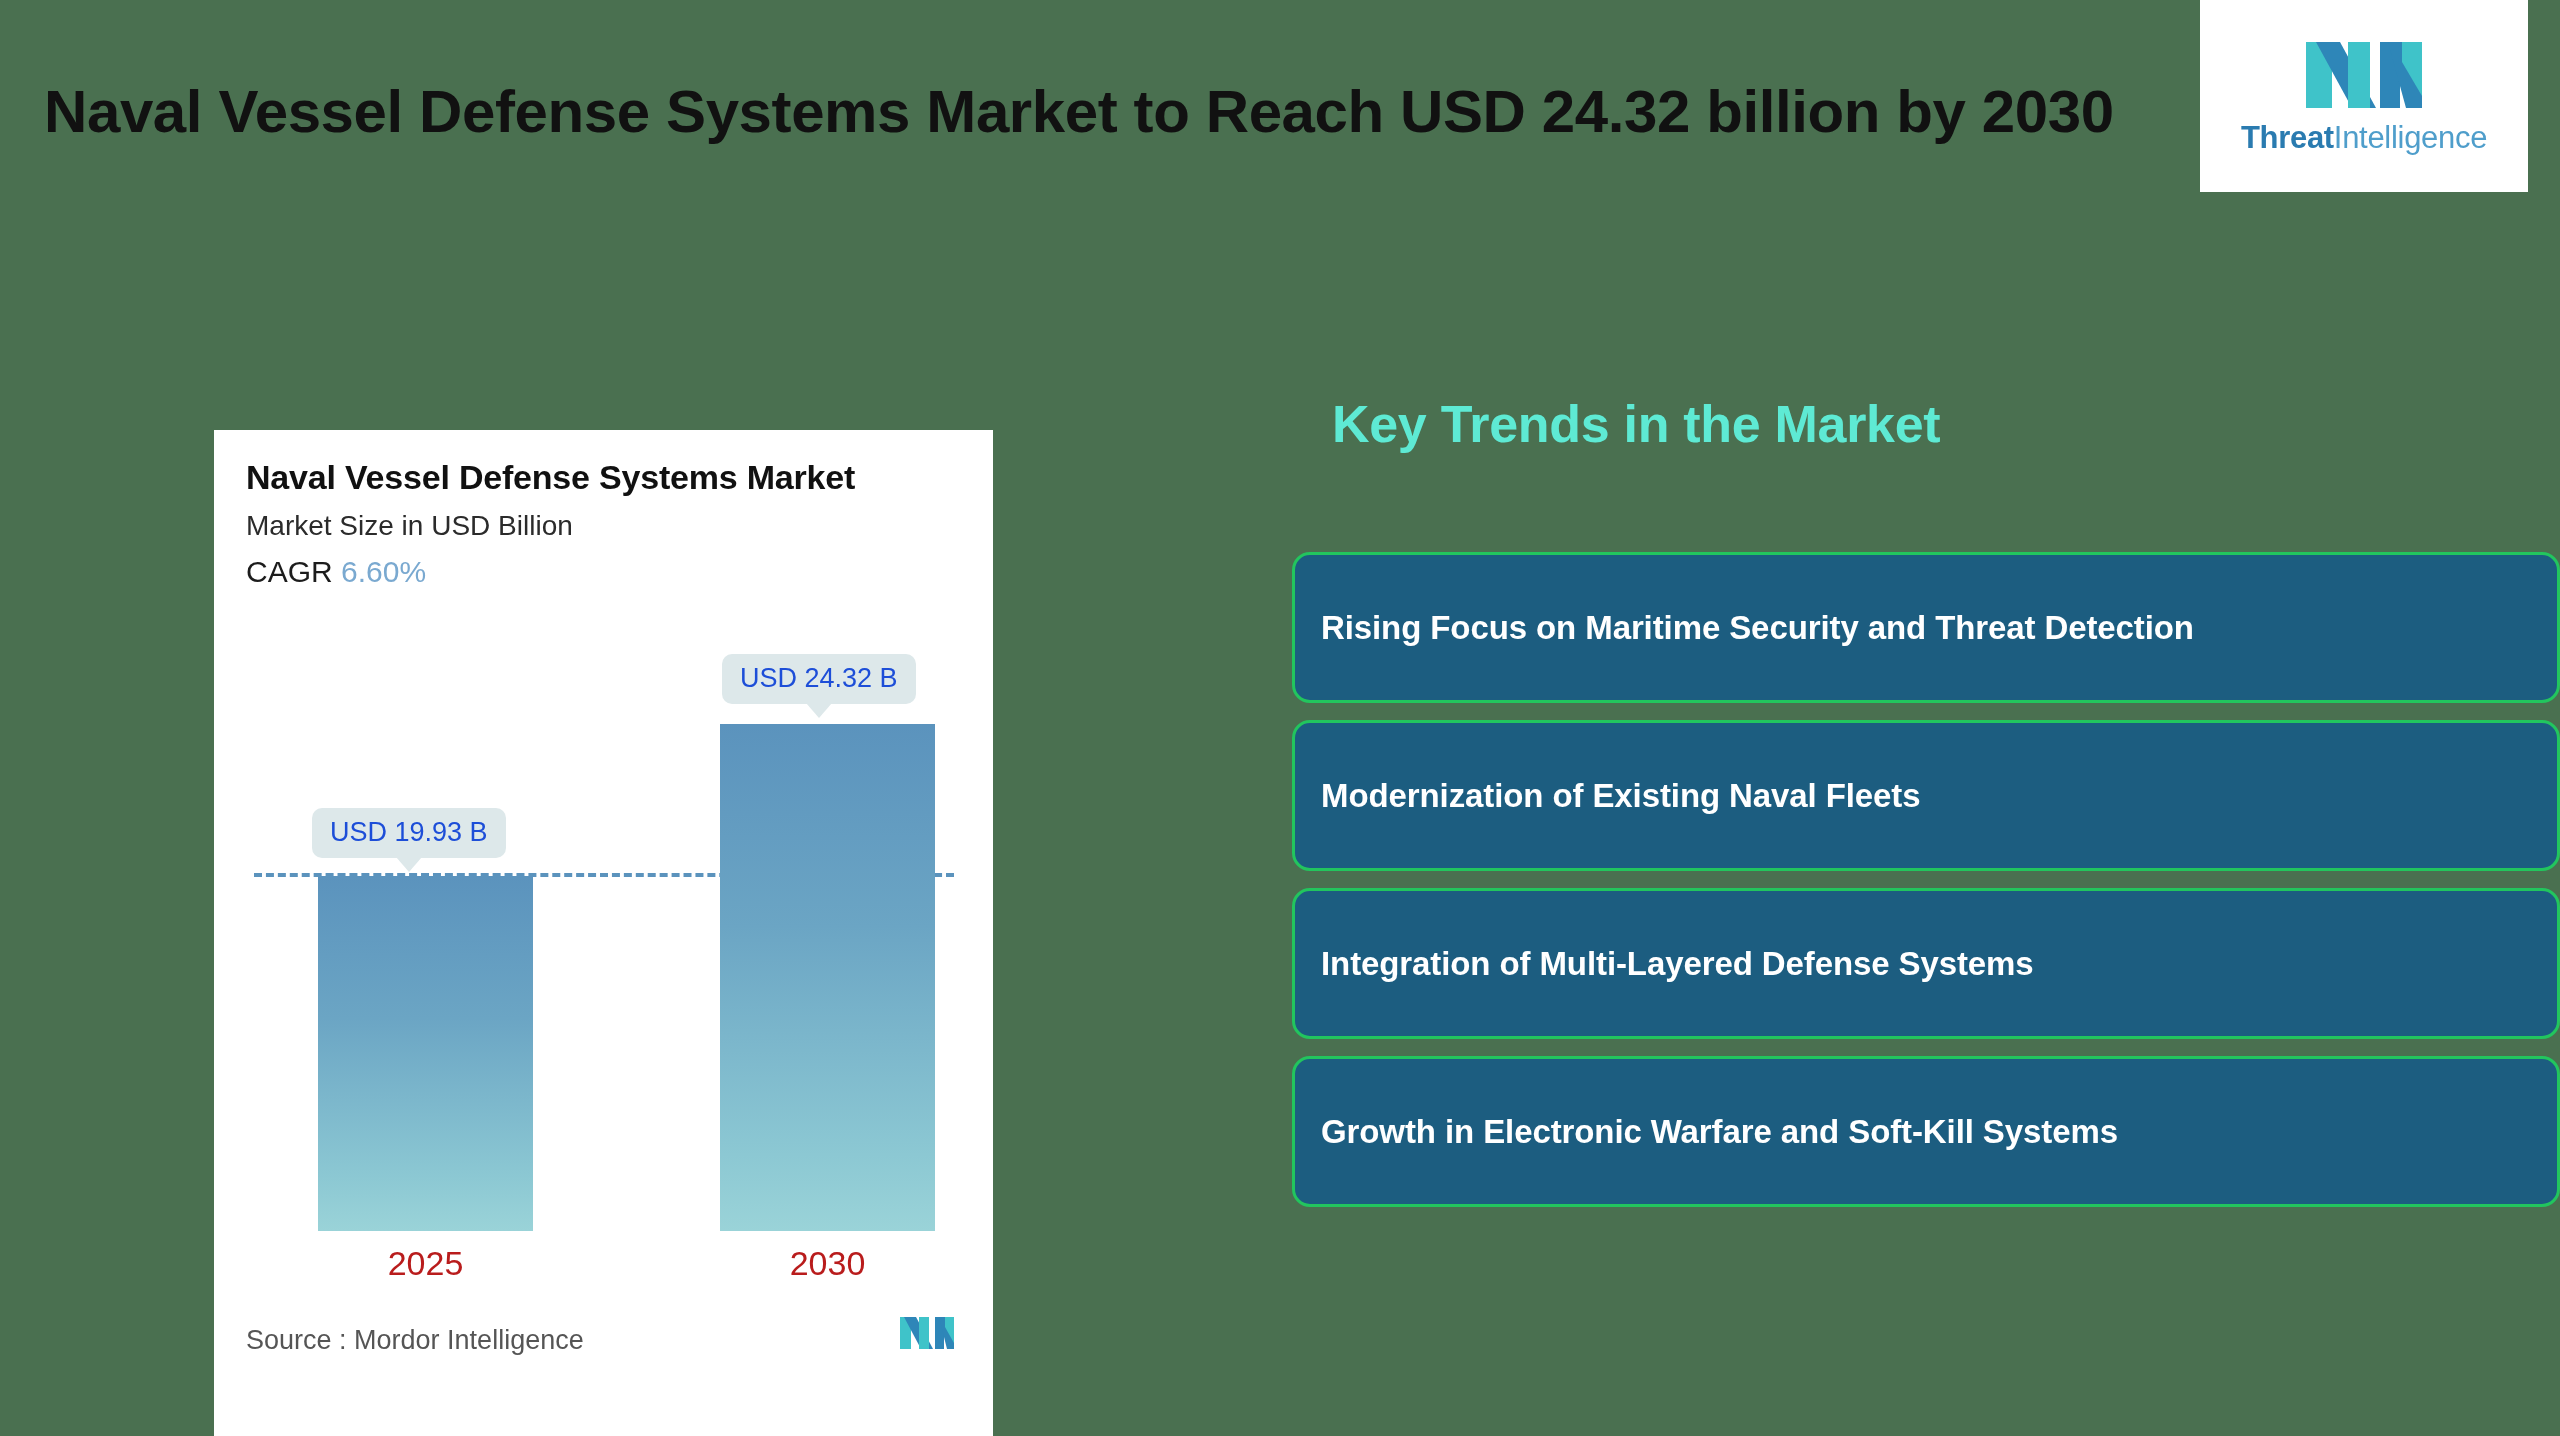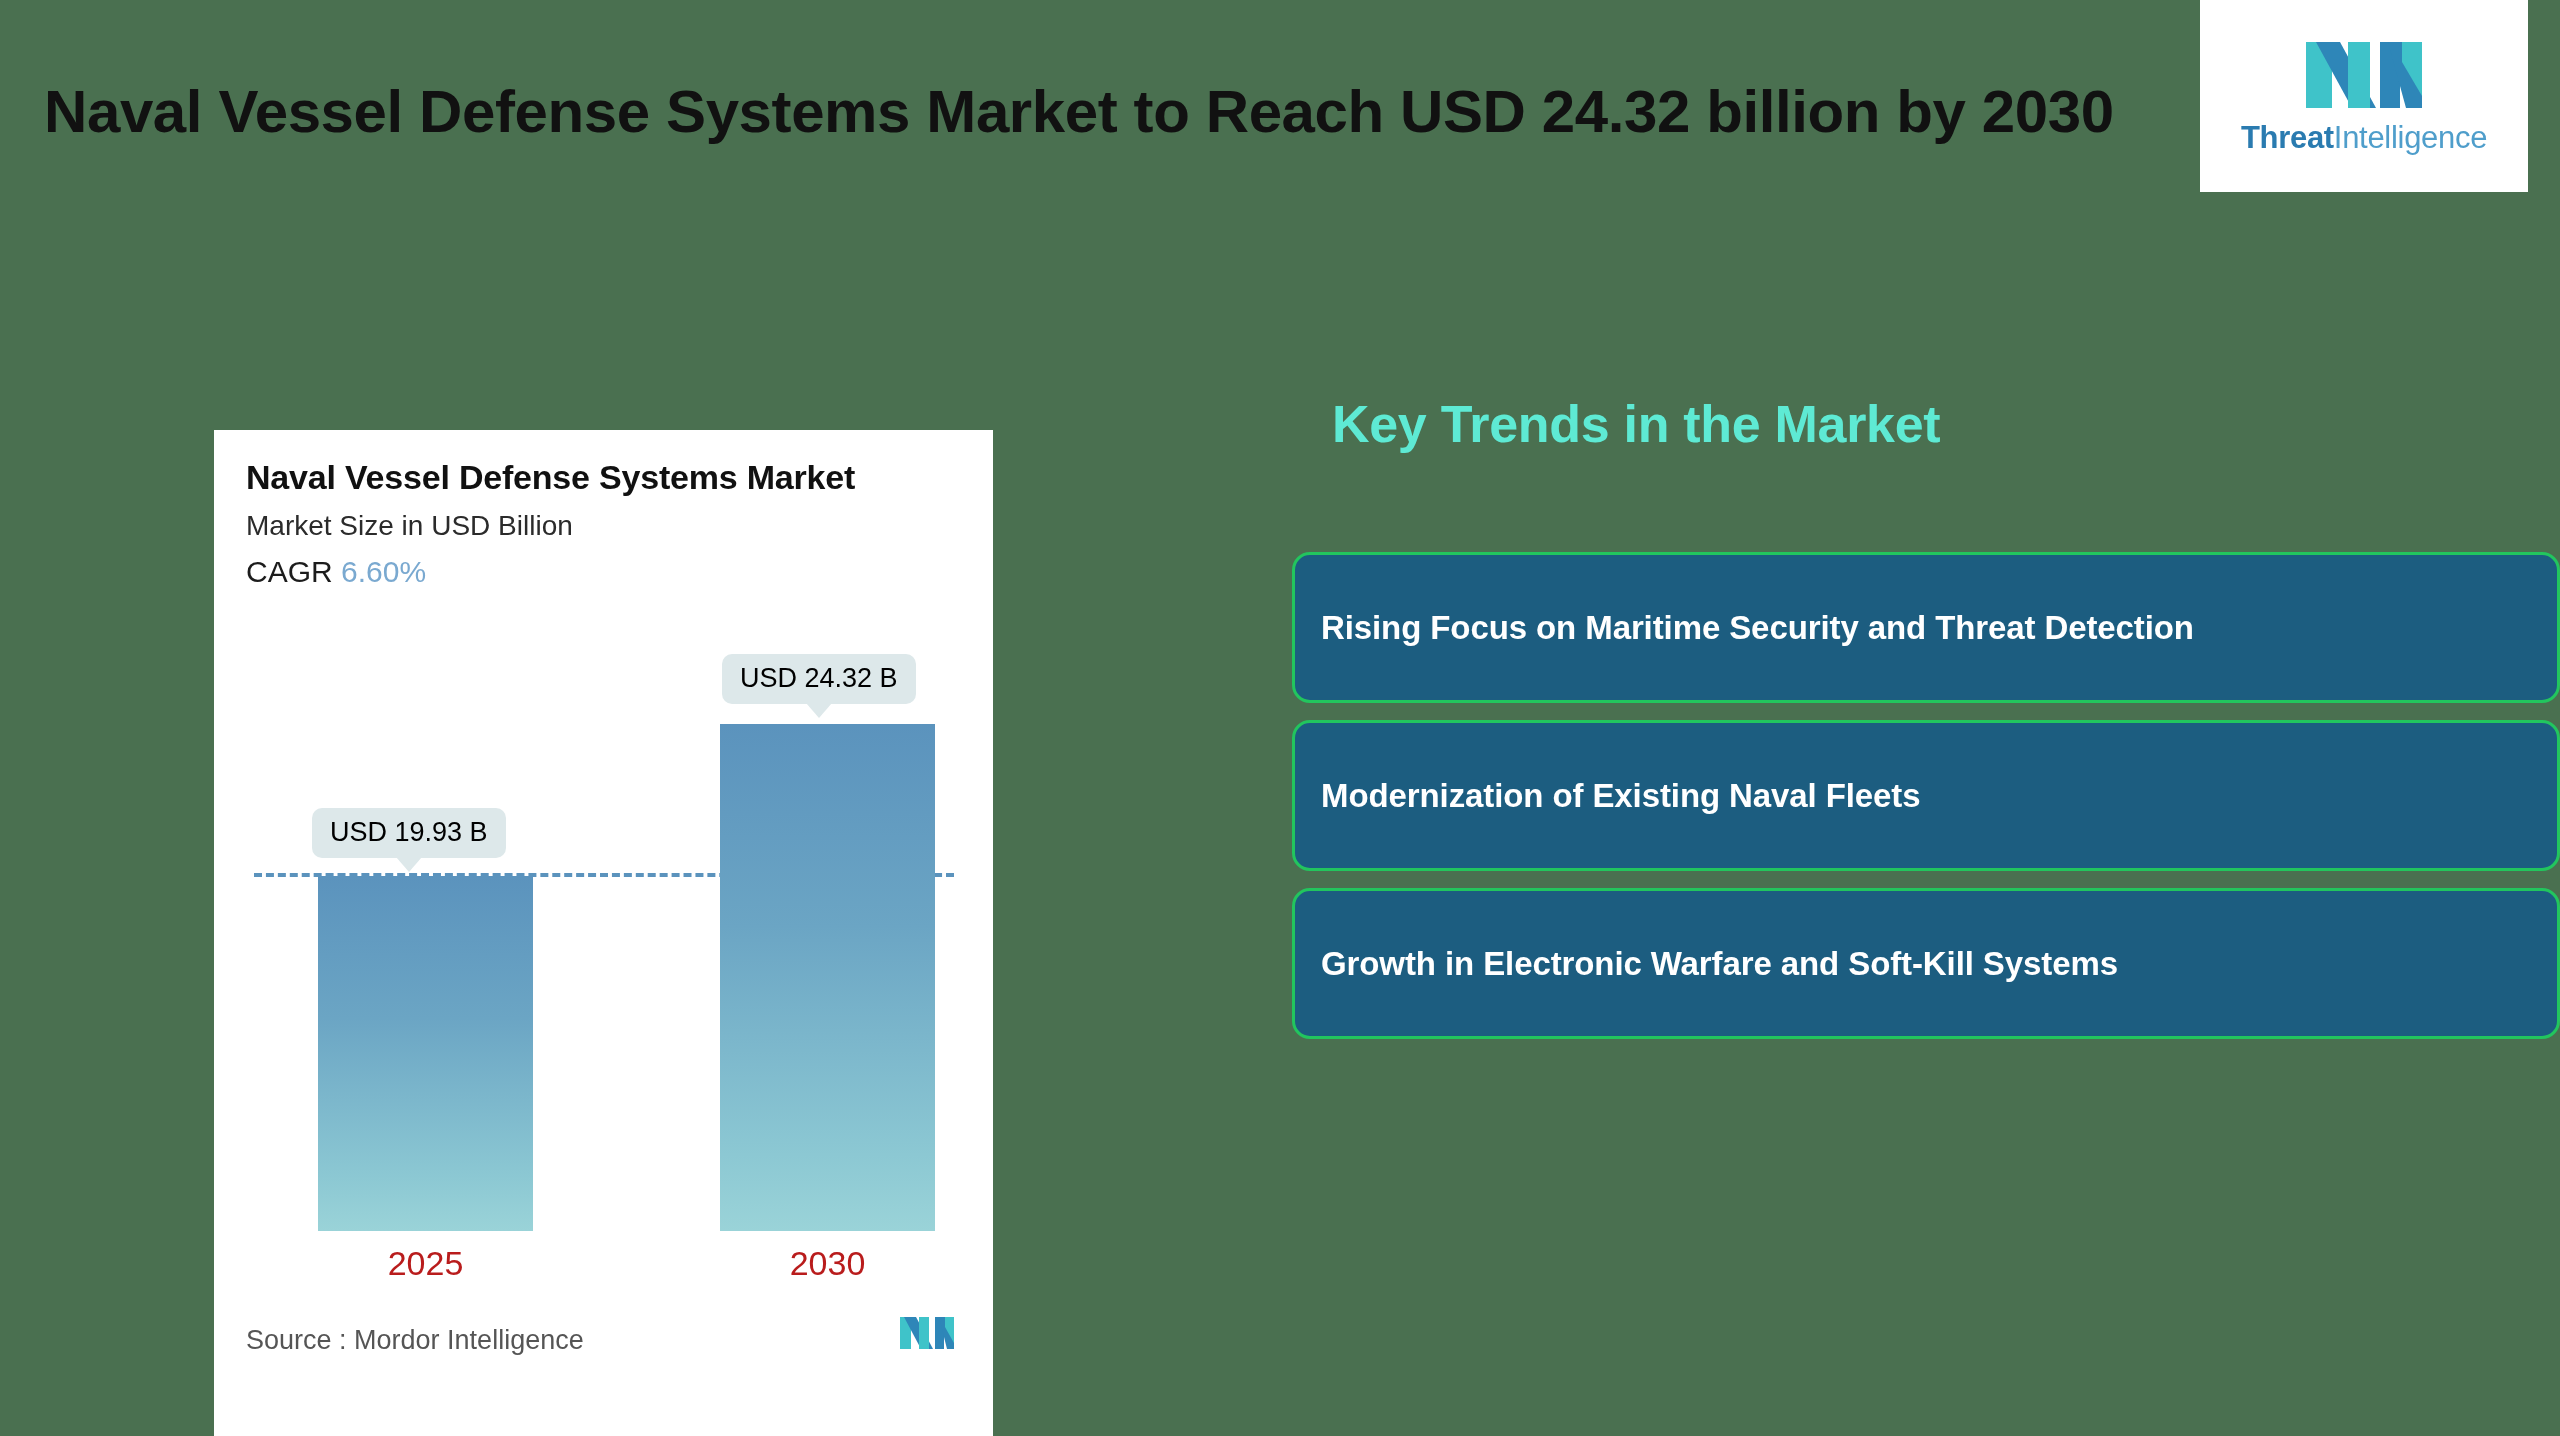--- a/index.html
+++ b/index.html
@@ -113,21 +113,21 @@
   }
   .bar-1 { left: 104px; width: 215px; top: 446px; height: 355px; }
   .bar-2 { left: 506px; width: 215px; top: 294px; height: 507px; }
 
   .tip {
     position: absolute;
     background: #dde8ea;
     border-radius: 10px;
     padding: 9px 18px 10px 18px;
     font-size: 27px;
-    color: #000000;
+    color: #1d4ed8;
     white-space: nowrap;
   }
   .tip::after {
     content: "";
     position: absolute;
     left: 50%;
     bottom: -14px;
     margin-left: -13px;
     width: 0; height: 0;
     border-left: 13px solid transparent;
@@ -263,15 +263,18 @@
 <div class="trends-heading">Key Trends in the Market</div>
 
 <div class="trend-list">
   <div class="trend-card">
     <div class="trend-text">Rising Focus on Maritime Security and Threat Detection</div>
   </div>
   <div class="trend-card">
     <div class="trend-text">Modernization of Existing Naval Fleets</div>
   </div>
   <div class="trend-card">
+    <div class="trend-text">Integration of Multi-Layered Defense Systems</div>
+  </div>
+  <div class="trend-card">
     <div class="trend-text">Growth in Electronic Warfare and Soft-Kill Systems</div>
   </div>
 </div>
 
 </body></html>

